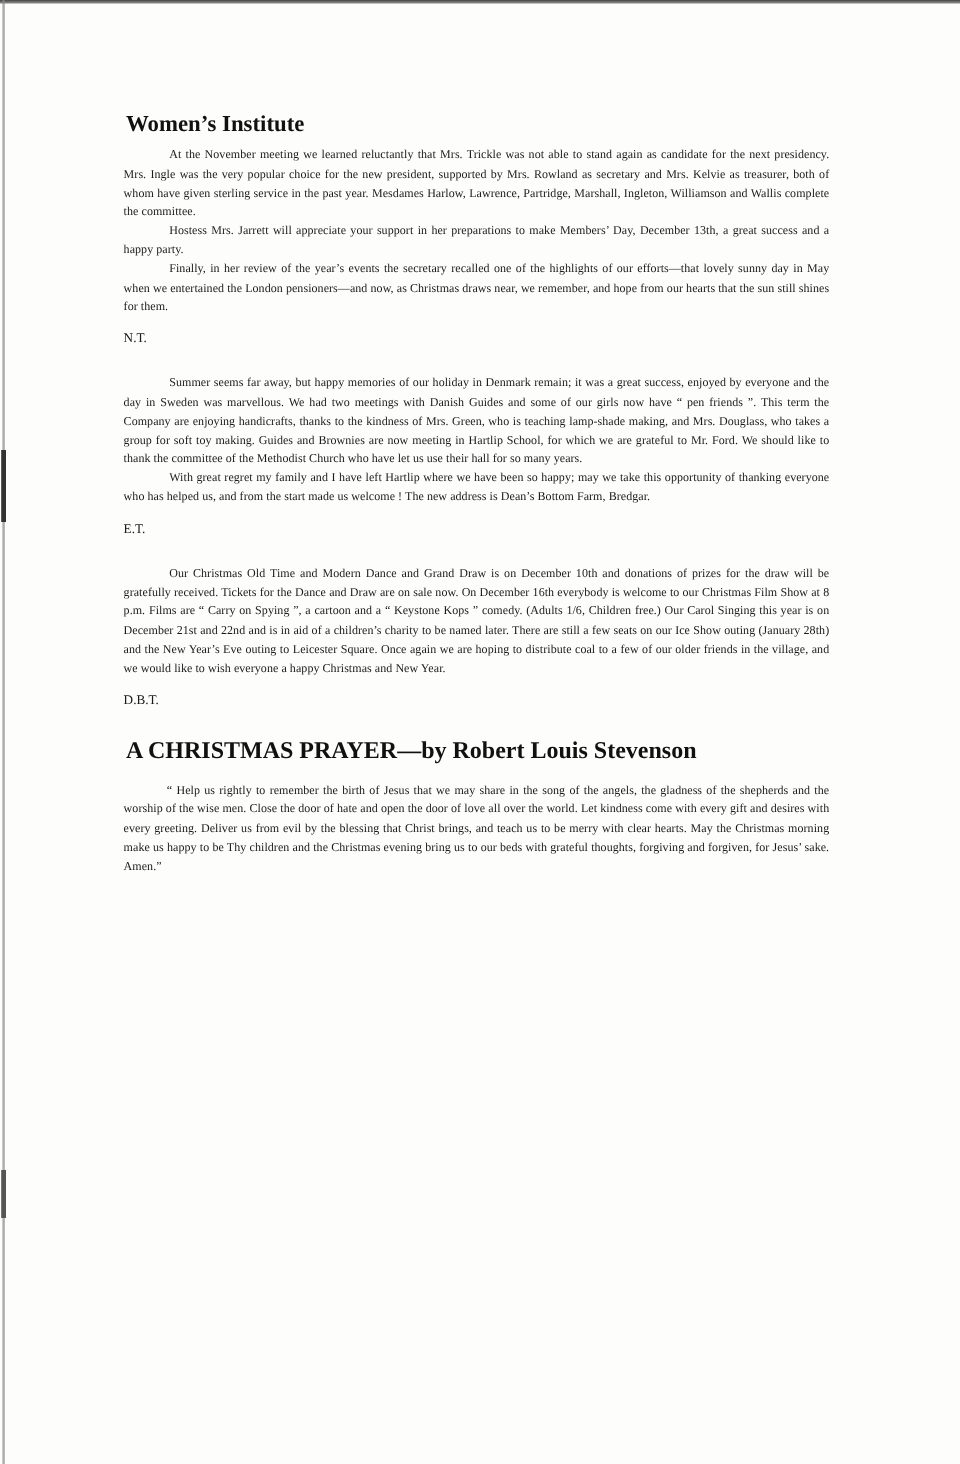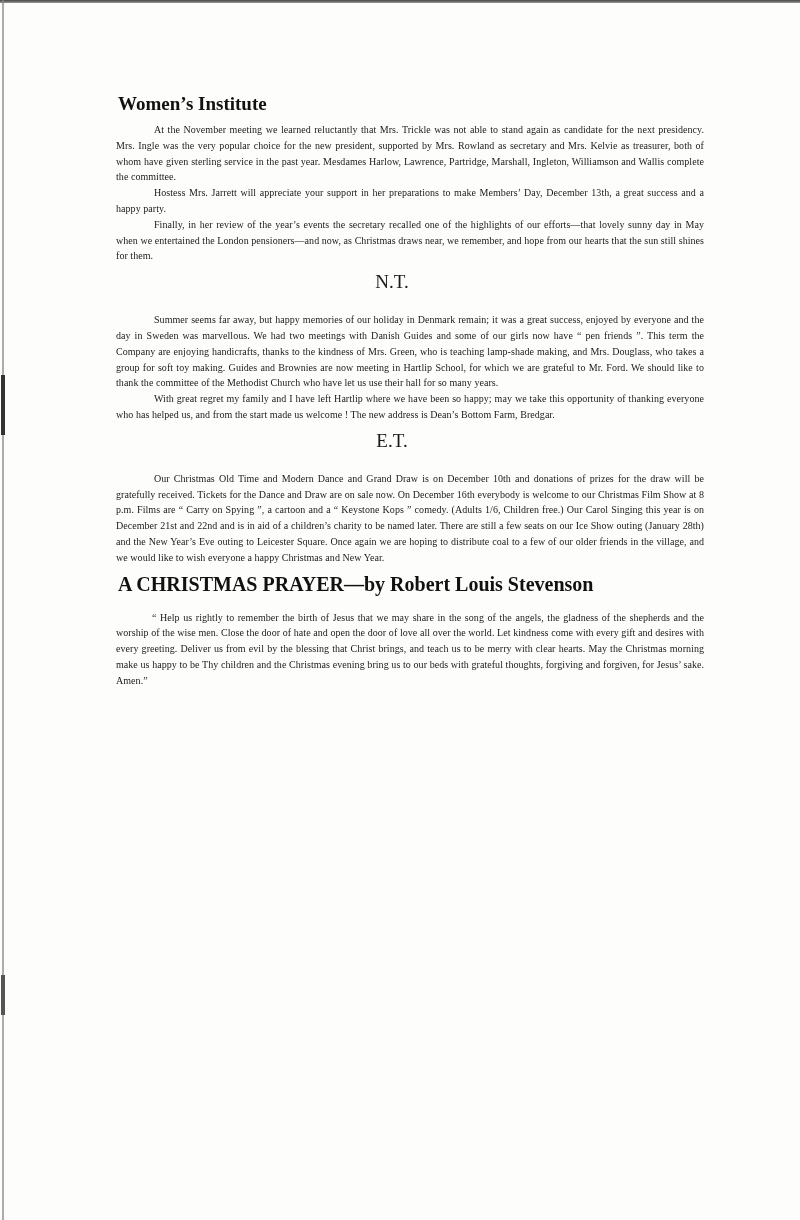--- a/index.html
+++ b/index.html
@@ -35,21 +35,21 @@
       background: #333;
     }
     .page-left-mark2 {
       position: absolute;
       left: 1px; top: 975px;
       width: 4px; height: 40px;
       background: #555;
     }
     .content {
       position: absolute;
-      left: 116px;
+      left: 103px;
       top: 92px;
       width: 588px;
     }
     .section-heading {
       font-family: "Liberation Serif", "DejaVu Serif", serif;
       font-weight: bold;
       font-size: 19px;
       line-height: 24px;
       margin: 0 0 6px 2px;
       color: #111;
@@ -59,23 +59,23 @@
     }
     .para {
       font-size: 10px;
       line-height: 15.8px;
       text-align: justify;
       text-indent: 38px;
       margin: 0;
       letter-spacing: 0.05px;
     }
     .signoff {
-      font-size: 19px;
+      font-size: 11px;
       line-height: 16px;
-      text-align: center;
+      text-align: left;
       padding-right: 36px;
       margin-top: 10px;
       margin-bottom: 22px;
     }
     .wi { margin-top: 0; }
     .gb { margin-top: 0; }
     .yc { margin-top: 0; }
     .prayer-heading {
       font-size: 20px;
       margin-bottom: 14px;
@@ -102,20 +102,21 @@
   </div>
 
   <div class="section gb">
     <p class="para">Summer seems far away, but happy memories of our holiday in Denmark remain; it was a great success, enjoyed by everyone and the day in Sweden was marvellous. We had two meetings with Danish Guides and some of our girls now have “ pen friends ”. This term the Company are enjoying handicrafts, thanks to the kindness of Mrs. Green, who is teaching lamp-shade making, and Mrs. Douglass, who takes a group for soft toy making. Guides and Brownies are now meeting in Hartlip School, for which we are grateful to Mr. Ford. We should like to thank the committee of the Methodist Church who have let us use their hall for so many years.</p>
     <p class="para">With great regret my family and I have left Hartlip where we have been so happy; may we take this opportunity of thanking everyone who has helped us, and from the start made us welcome ! The new address is Dean’s Bottom Farm, Bredgar.</p>
     <div class="signoff">E.T.</div>
   </div>
 
   <div class="section yc">
     <p class="para">Our Christmas Old Time and Modern Dance and Grand Draw is on December 10th and donations of prizes for the draw will be gratefully received. Tickets for the Dance and Draw are on sale now. On December 16th everybody is welcome to our Christmas Film Show at 8 p.m. Films are “ Carry on Spying ”, a cartoon and a “ Keystone Kops ” comedy. (Adults 1/6, Children free.) Our Carol Singing this year is on December 21st and 22nd and is in aid of a children’s charity to be named later. There are still a few seats on our Ice Show outing (January 28th) and the New Year’s Eve outing to Leicester Square. Once again we are hoping to distribute coal to a few of our older friends in the village, and we would like to wish everyone a happy Christmas and New Year.</p>
+    <div class="signoff">D.B.T.</div>
   </div>
 
   <div class="section prayer">
     <h2 class="section-heading prayer-heading">A CHRISTMAS PRAYER—by Robert Louis Stevenson</h2>
     <p class="para">“ Help us rightly to remember the birth of Jesus that we may share in the song of the angels, the gladness of the shepherds and the worship of the wise men. Close the door of hate and open the door of love all over the world. Let kindness come with every gift and desires with every greeting. Deliver us from evil by the blessing that Christ brings, and teach us to be merry with clear hearts. May the Christmas morning make us happy to be Thy children and the Christmas evening bring us to our beds with grateful thoughts, forgiving and forgiven, for Jesus’ sake. Amen.”</p>
   </div>
 
 </div>
 
 </body></html>

